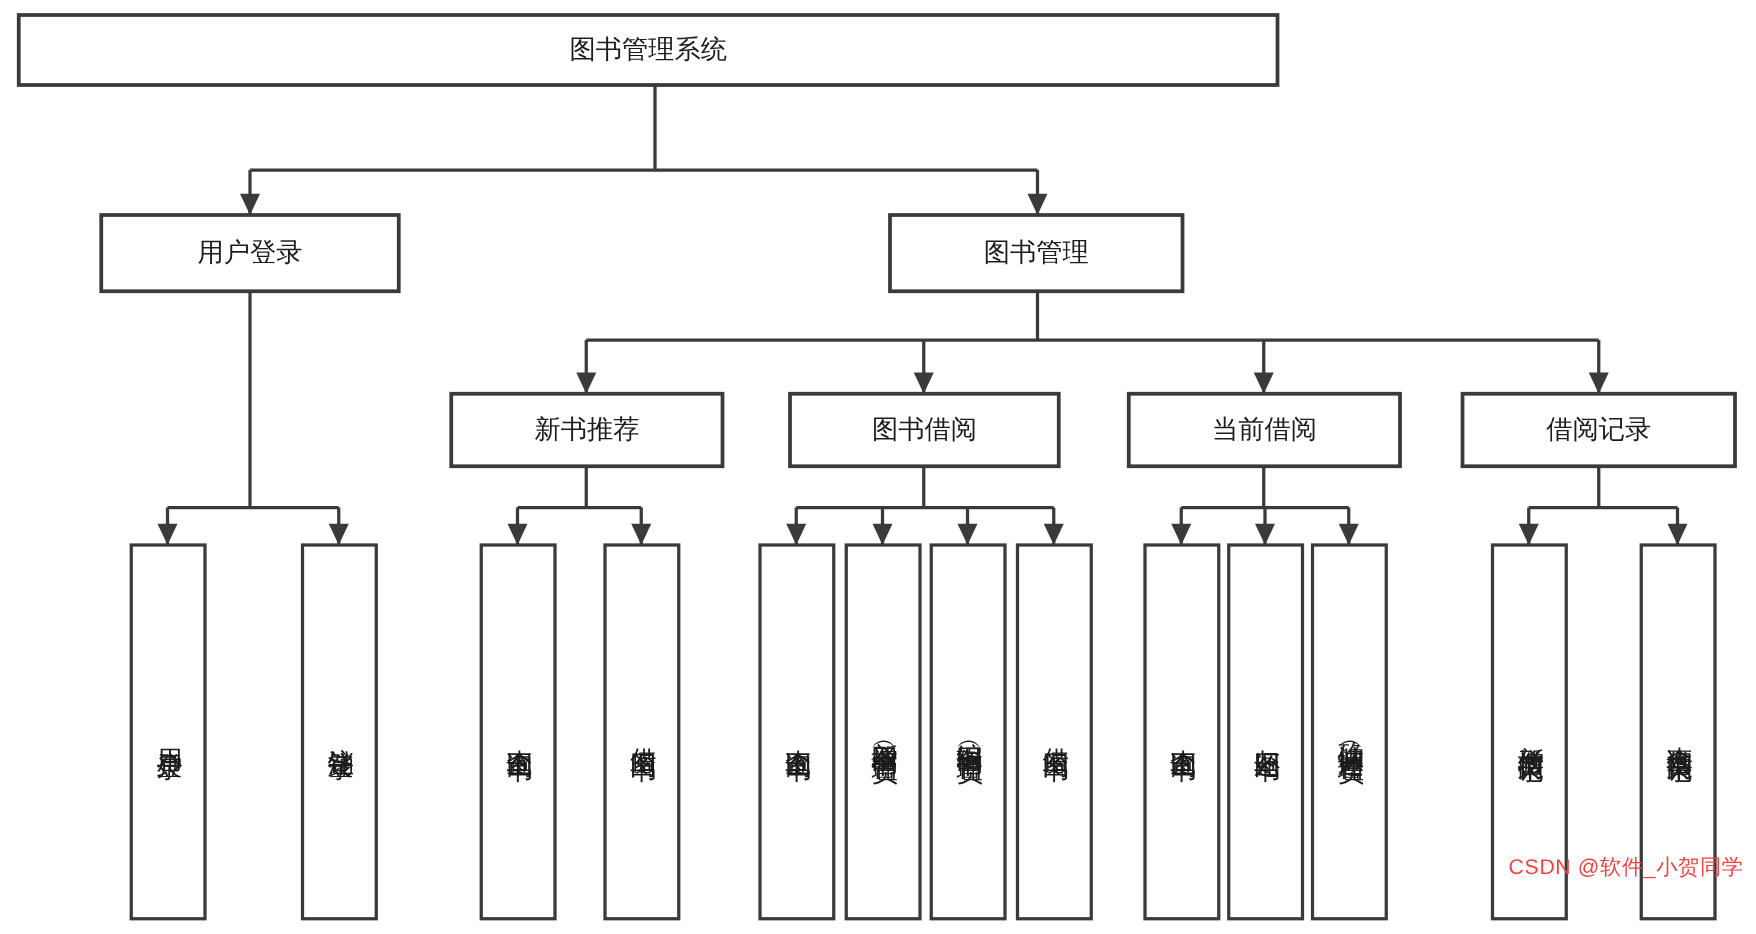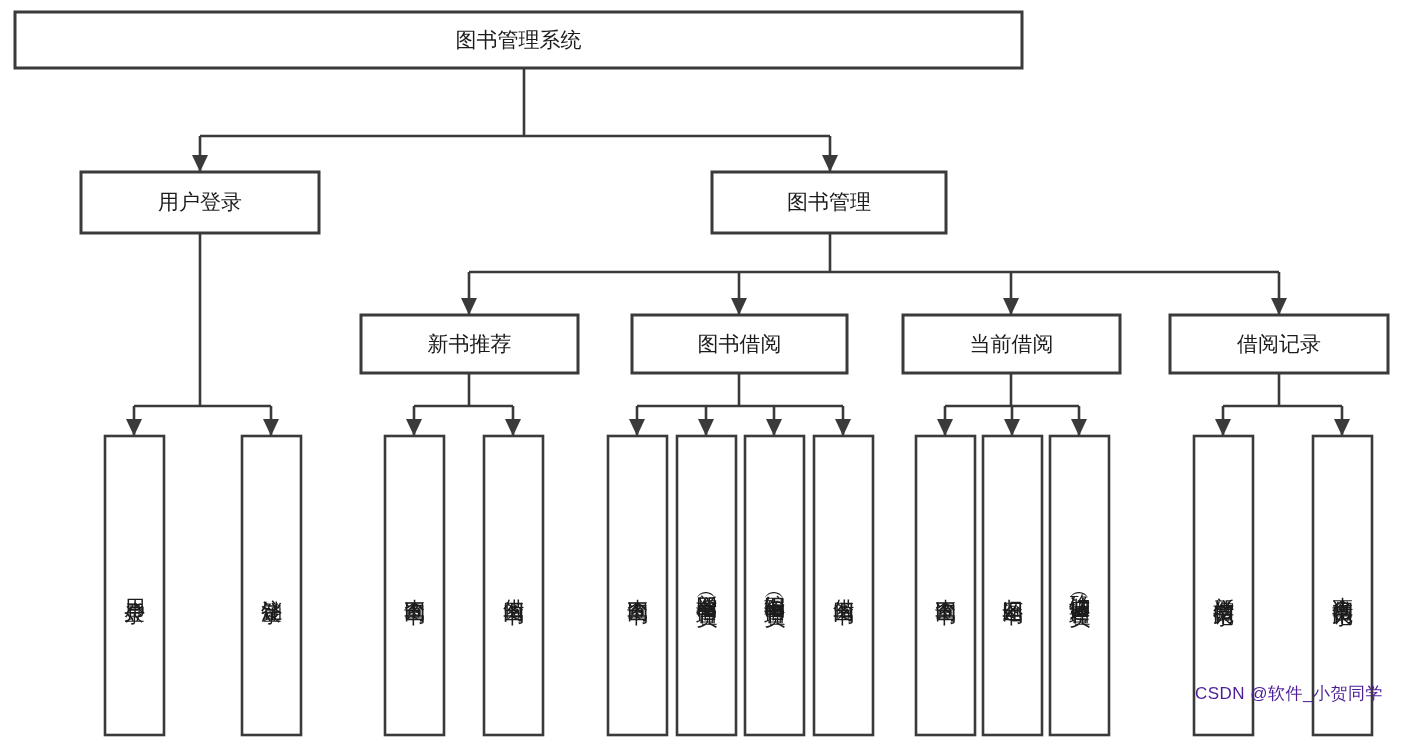--- a/index.html
+++ b/index.html
@@ -65,25 +65,25 @@
     font-family: "Liberation Sans", "DejaVu Sans", sans-serif;
     font-size: 21px;
     line-height: 1.16;
     letter-spacing: 2px;
     color: #1c1c1c;
     pointer-events: none;
     text-align: center;
   }
   .watermark {
     position: absolute;
-    right: 22px;
+    right: 10px;
     bottom: 6px;
     font-family: "Liberation Sans", "DejaVu Sans", sans-serif;
     font-size: 17px;
-    color: #4c1d95;
+    color: #ef4444;
     letter-spacing: 0.5px;
     white-space: nowrap;
   }
 </style>
 </head>
 <body>
 
 <div id="diagram-root">
 
   <svg class="diagram-canvas" viewBox="0 0 1405 747">

